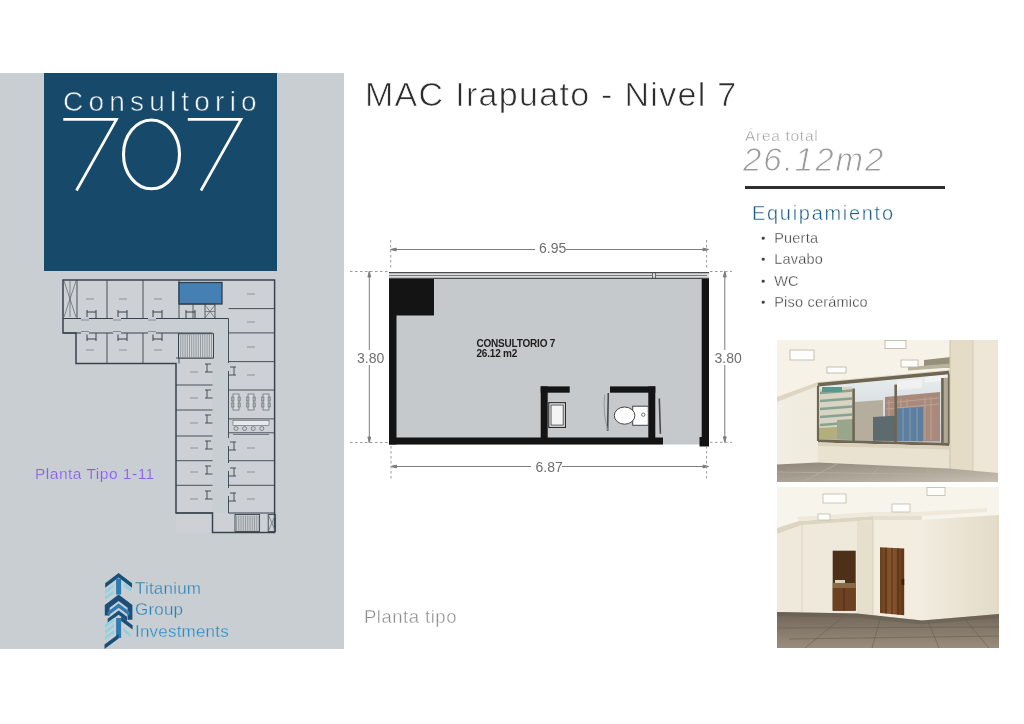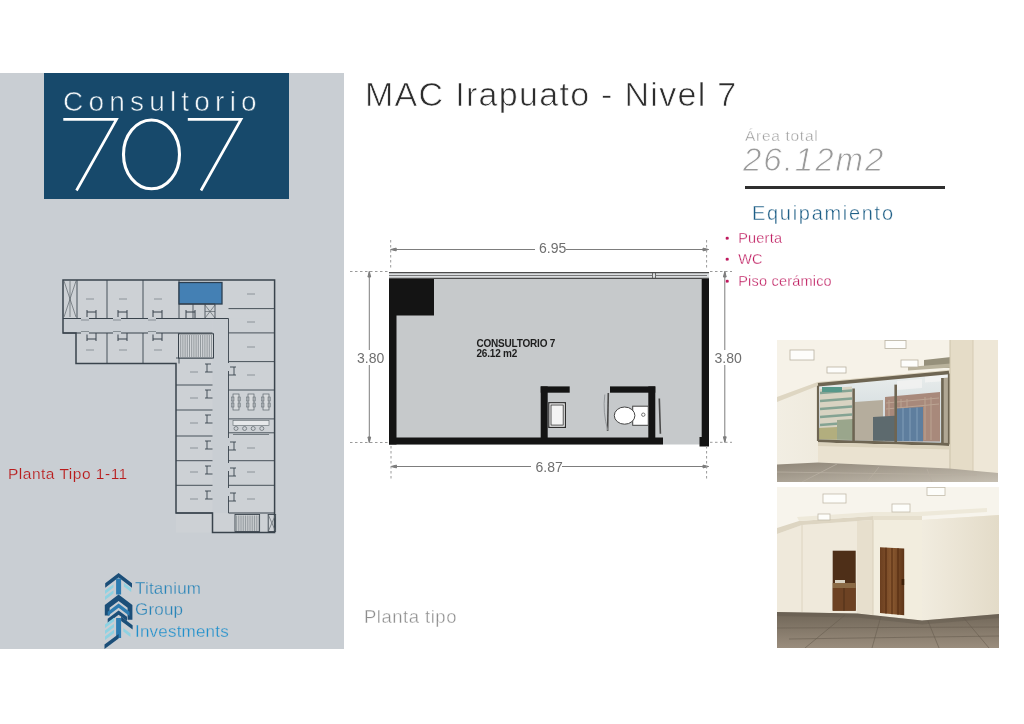--- a/index.html
+++ b/index.html
@@ -5,21 +5,21 @@
   html,body{margin:0;padding:0;}
   body{width:1024px;height:724px;position:relative;background:#ffffff;
        font-family:"Liberation Sans", sans-serif;overflow:hidden;}
   .abs{position:absolute;}
 </style>
 </head>
 <body>
 
 <div class="abs" style="left:0;top:73px;width:344px;height:576px;background:#c9ced3;"></div>
 
-<div class="abs" style="left:44px;top:73px;width:233px;height:126px;background:#17496b;padding-left:12px;">
+<div class="abs" style="left:44px;top:73px;width:233px;height:198px;background:#17496b;">
   <div style="position:absolute;left:19px;top:13px;color:#f2f6f8;font-size:28px;letter-spacing:5.2px;-webkit-text-stroke:0.6px #17496b;">Consultorio</div>
   <svg style="position:absolute;left:14px;top:42px;" width="190" height="80" viewBox="0 0 190 80">
     <g stroke="#ffffff" fill="none">
       <path d="M 5.3 4.4 H 58.5 L 18.5 75.5" stroke-width="2.7"></path>
       <ellipse cx="93.5" cy="39.4" rx="28" ry="34.4" stroke-width="3.1"></ellipse>
       <path d="M 129.8 4.4 H 183 L 143 75.5" stroke-width="2.7"></path>
     </g>
   </svg>
 </div>
 
@@ -146,21 +146,21 @@
 <rect x="156.0" y="166" width="3" height="8" fill="#c9ced3"></rect>
 <rect x="156.0" y="191" width="3" height="8" fill="#c9ced3"></rect>
 <rect x="156.0" y="216" width="3" height="8" fill="#c9ced3"></rect>
 <rect x="172.0" y="91" width="3" height="8" fill="#c9ced3"></rect>
 <rect x="172.0" y="166" width="3" height="8" fill="#c9ced3"></rect>
 <rect x="172.0" y="191" width="3" height="8" fill="#c9ced3"></rect>
 <rect x="172.0" y="216" width="3" height="8" fill="#c9ced3"></rect>
     </g>
 </svg>
 
-<div class="abs" style="left:8px;top:465px;color:#b91c1c;font-size:15.5px;letter-spacing:0.5px;-webkit-text-stroke:0.2px #c9ced3;">Planta Tipo 1-11</div>
+<div class="abs" style="left:35px;top:465px;color:#8b5cf6;font-size:15.5px;letter-spacing:0.5px;-webkit-text-stroke:0.2px #c9ced3;">Planta Tipo 1-11</div>
 
 <svg class="abs" style="left:103px;top:573px;" width="30" height="76" viewBox="0 0 30 76">
 <path d="M 15.6 0 L 29 10.3 L 29 14.8 L 15.6 4.6 L 2.2 14.8 L 2.2 10.3 Z" fill="#1b4e78"></path>
 <rect x="13.1" y="5.5" width="5" height="16" fill="#2d7cb1"></rect>
 <path d="M 2 17.5 L 10.5 11.2 L 10.5 14.6 L 2 20.9 Z" fill="#8ed2e2"></path>
 <path d="M 2 23.5 L 10.5 17.2 L 10.5 20.6 L 2 26.9 Z" fill="#8ed2e2"></path>
 <path d="M 20.8 9.8 L 28.2 15.4 L 28.2 19 L 20.8 13.4 Z" fill="#8ed2e2"></path>
 <path d="M 15.6 21.5 L 29.4 32 L 29.4 46.8 L 24.6 46.8 L 24.6 34.8 L 15.6 28 L 6.6 34.8 L 6.6 42.5 L 1.8 42.5 L 1.8 32 Z" fill="#1b4e78"></path>
 <path d="M 15.6 30.5 L 26.5 38.7 L 26.5 43 L 15.6 34.8 L 4.7 43 L 4.7 38.7 Z" fill="#2d7cb1"></path>
 <path d="M 15.6 37.5 L 24 43.8 L 24 48 L 15.6 41.8 L 4.7 50 L 4.7 45.7 Z" fill="#1b4e78"></path>
@@ -243,22 +243,23 @@
 <text x="364.5" y="128">3.80</text>
 </g>
 </svg>
 
 <div class="abs" style="left:364px;top:606px;font-size:18.5px;color:#8d8d8d;letter-spacing:0.5px;-webkit-text-stroke:0.4px #ffffff;">Planta tipo</div>
 
 <div class="abs" style="left:745px;top:127px;font-size:15.5px;color:#9a9a9a;letter-spacing:0.7px;-webkit-text-stroke:0.4px #ffffff;">Área total</div>
 <div class="abs" style="left:743px;top:141px;font-size:33px;color:#9a9a9a;letter-spacing:2px;font-style:italic;-webkit-text-stroke:0.8px #ffffff;">26.12m2</div>
 <div class="abs" style="left:745px;top:186px;width:200px;height:2.5px;background:#2e2e2e;"></div>
 <div class="abs" style="left:752px;top:202px;font-size:20px;color:#1d5e86;letter-spacing:1.7px;-webkit-text-stroke:0.4px #ffffff;">Equipamiento</div>
-<div class="abs" style="left:725px;top:230px;font-size:14.5px;color:#be185d;letter-spacing:0.2px;-webkit-text-stroke:0.3px #ffffff;">
+<div class="abs" style="left:761px;top:230px;font-size:14.5px;color:#404040;letter-spacing:0.2px;-webkit-text-stroke:0.3px #ffffff;">
   <div style="height:21.3px;"><span style="font-size:13px;">•</span>&nbsp;&nbsp;Puerta</div>
+  <div style="height:21.3px;"><span style="font-size:13px;">•</span>&nbsp;&nbsp;Lavabo</div>
   <div style="height:21.3px;"><span style="font-size:13px;">•</span>&nbsp;&nbsp;WC</div>
   <div style="height:21.3px;"><span style="font-size:13px;">•</span>&nbsp;&nbsp;Piso cerámico</div>
 </div>
 
 <svg class="abs" style="left:777px;top:340px;" width="221" height="142" viewBox="0 0 221 142">
 <defs>
   <linearGradient id="p1floor" x1="0" y1="0" x2="1" y2="1">
     <stop offset="0" stop-color="#8f8678"></stop>
         <stop offset="1" stop-color="#c6bfb2"></stop>
   </linearGradient>

